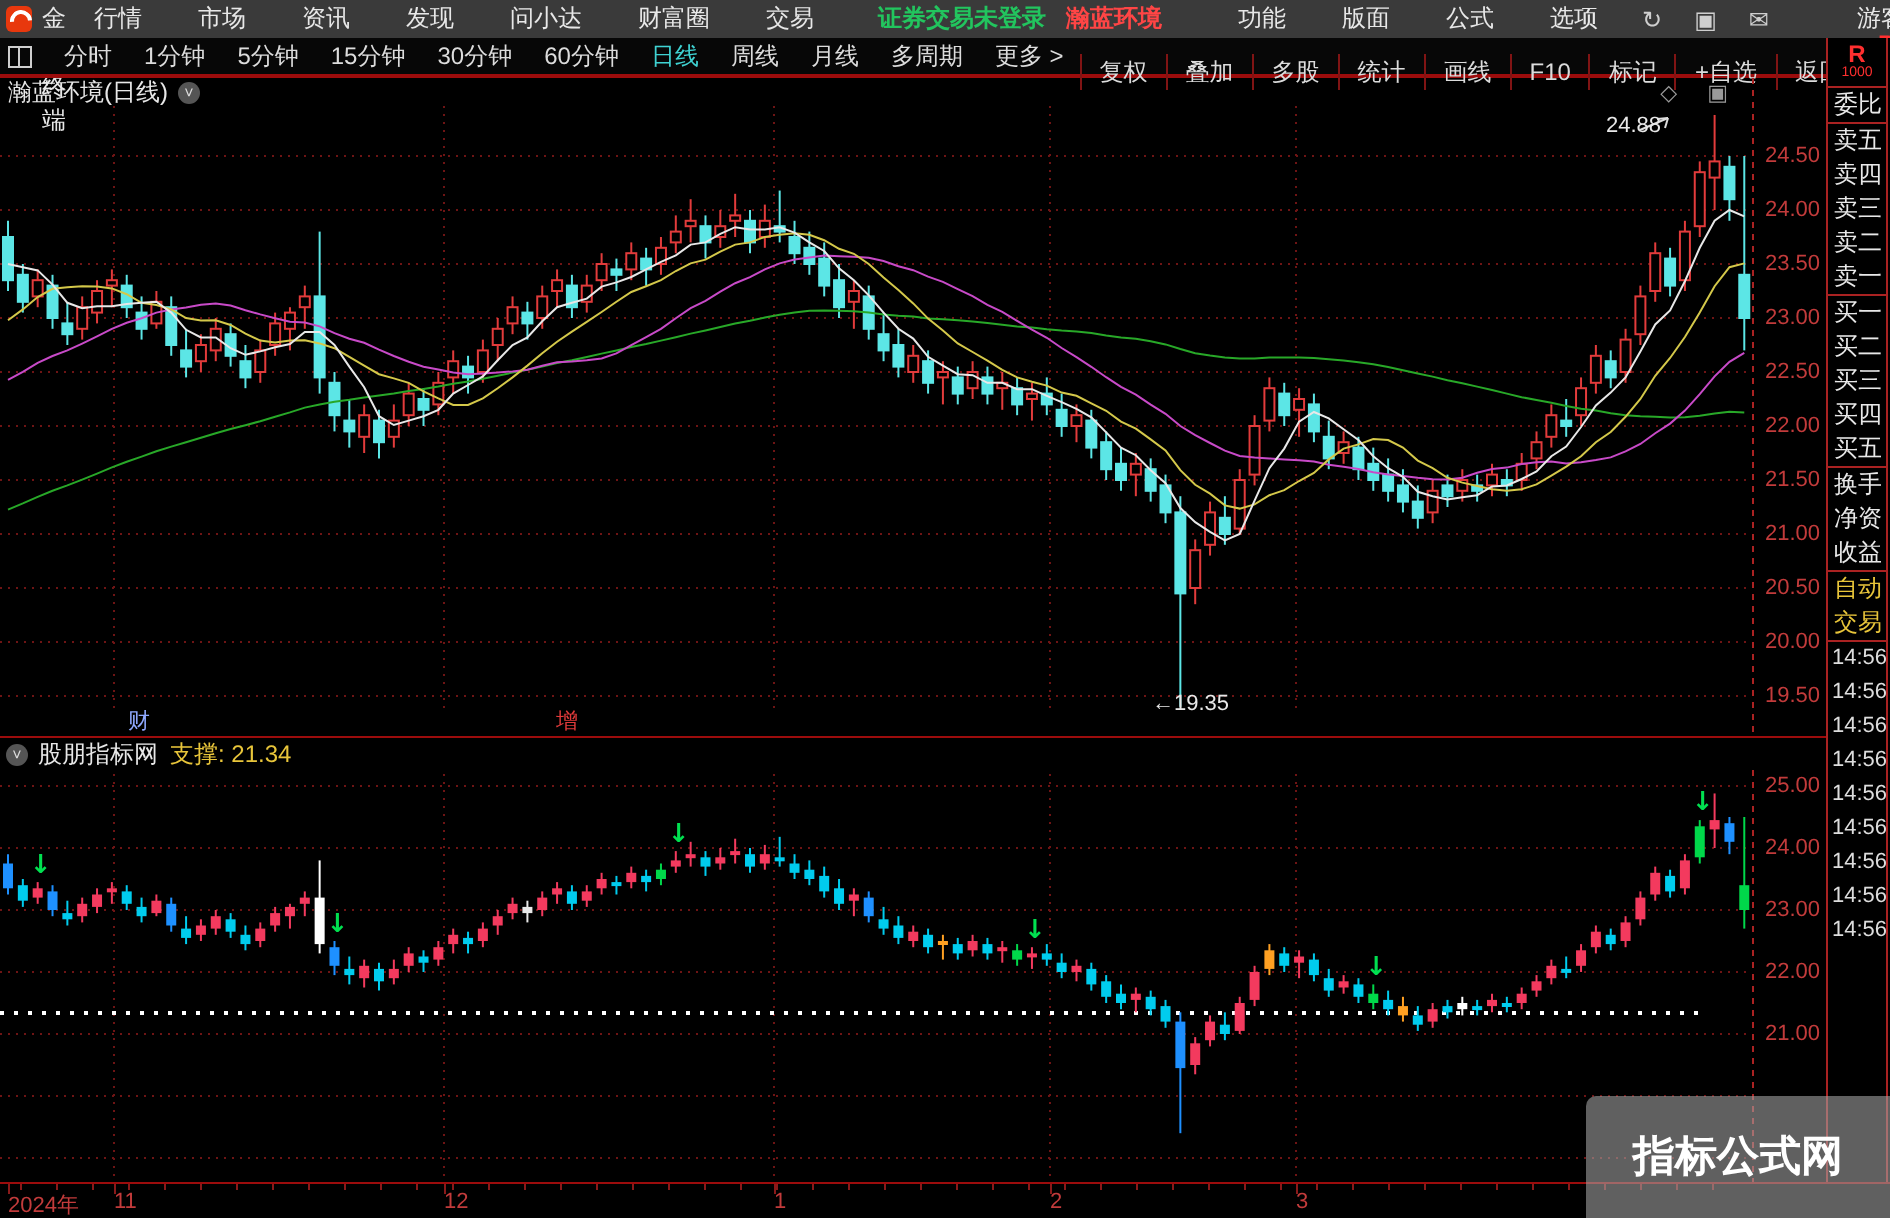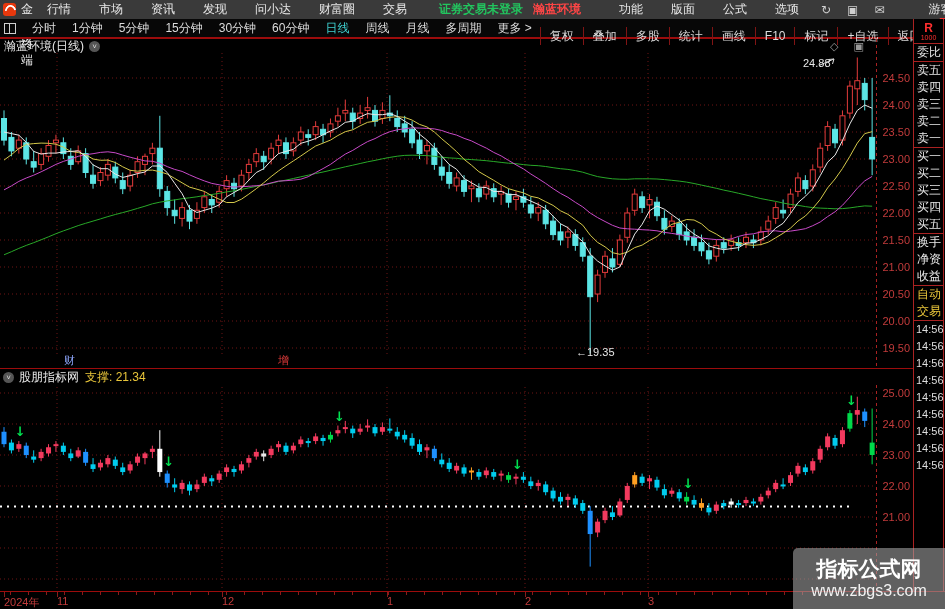--- a/index.html
+++ b/index.html
@@ -804,16 +804,15 @@
       <div class="dlab" style="left: 387px;">1</div>
       <div class="dtick" style="left: 387px; height: 5px;"></div>
       <div class="dlab" style="left: 525px;">2</div>
       <div class="dtick" style="left: 525px; height: 5px;"></div>
       <div class="dlab" style="left: 648px;">3</div>
       <div class="dtick" style="left: 648px; height: 5px;"></div>
     </div>
 
   <div id="watermark">
     <div id="wm1">指标公式网</div>
-    <div id="wm2">www.zbgs3.com</div>
   </div>
 
 </div>
 
 </body></html>

